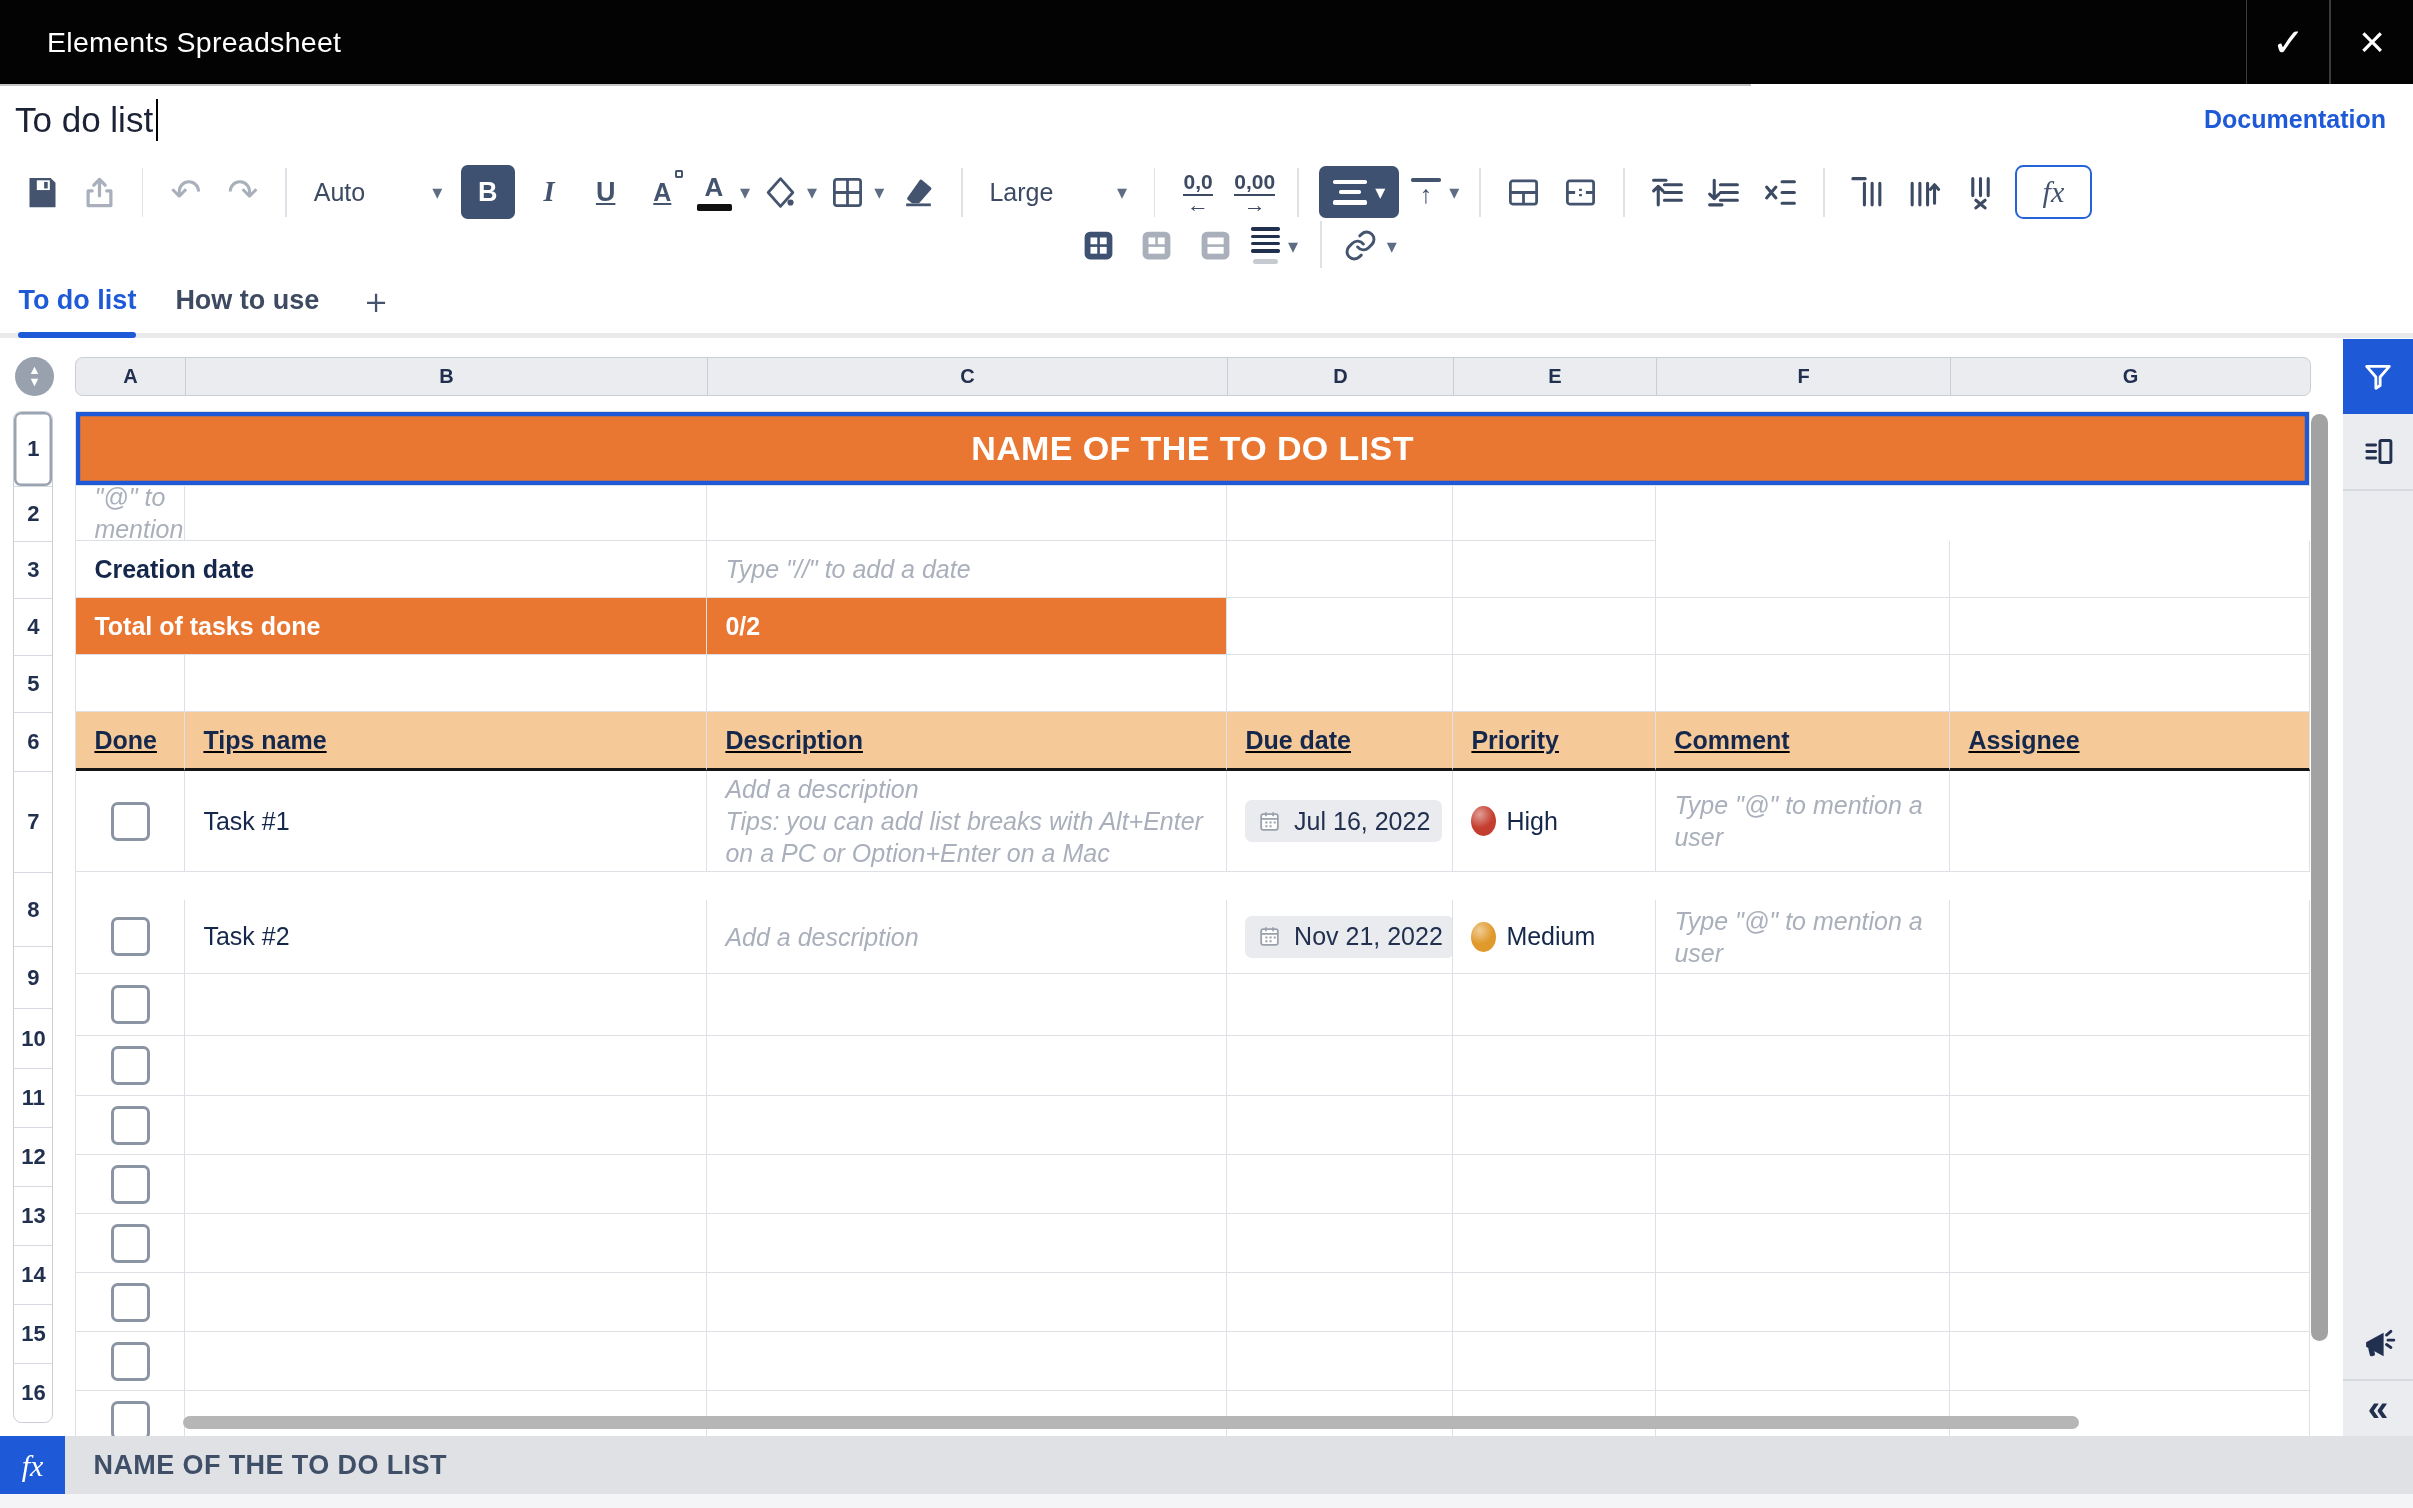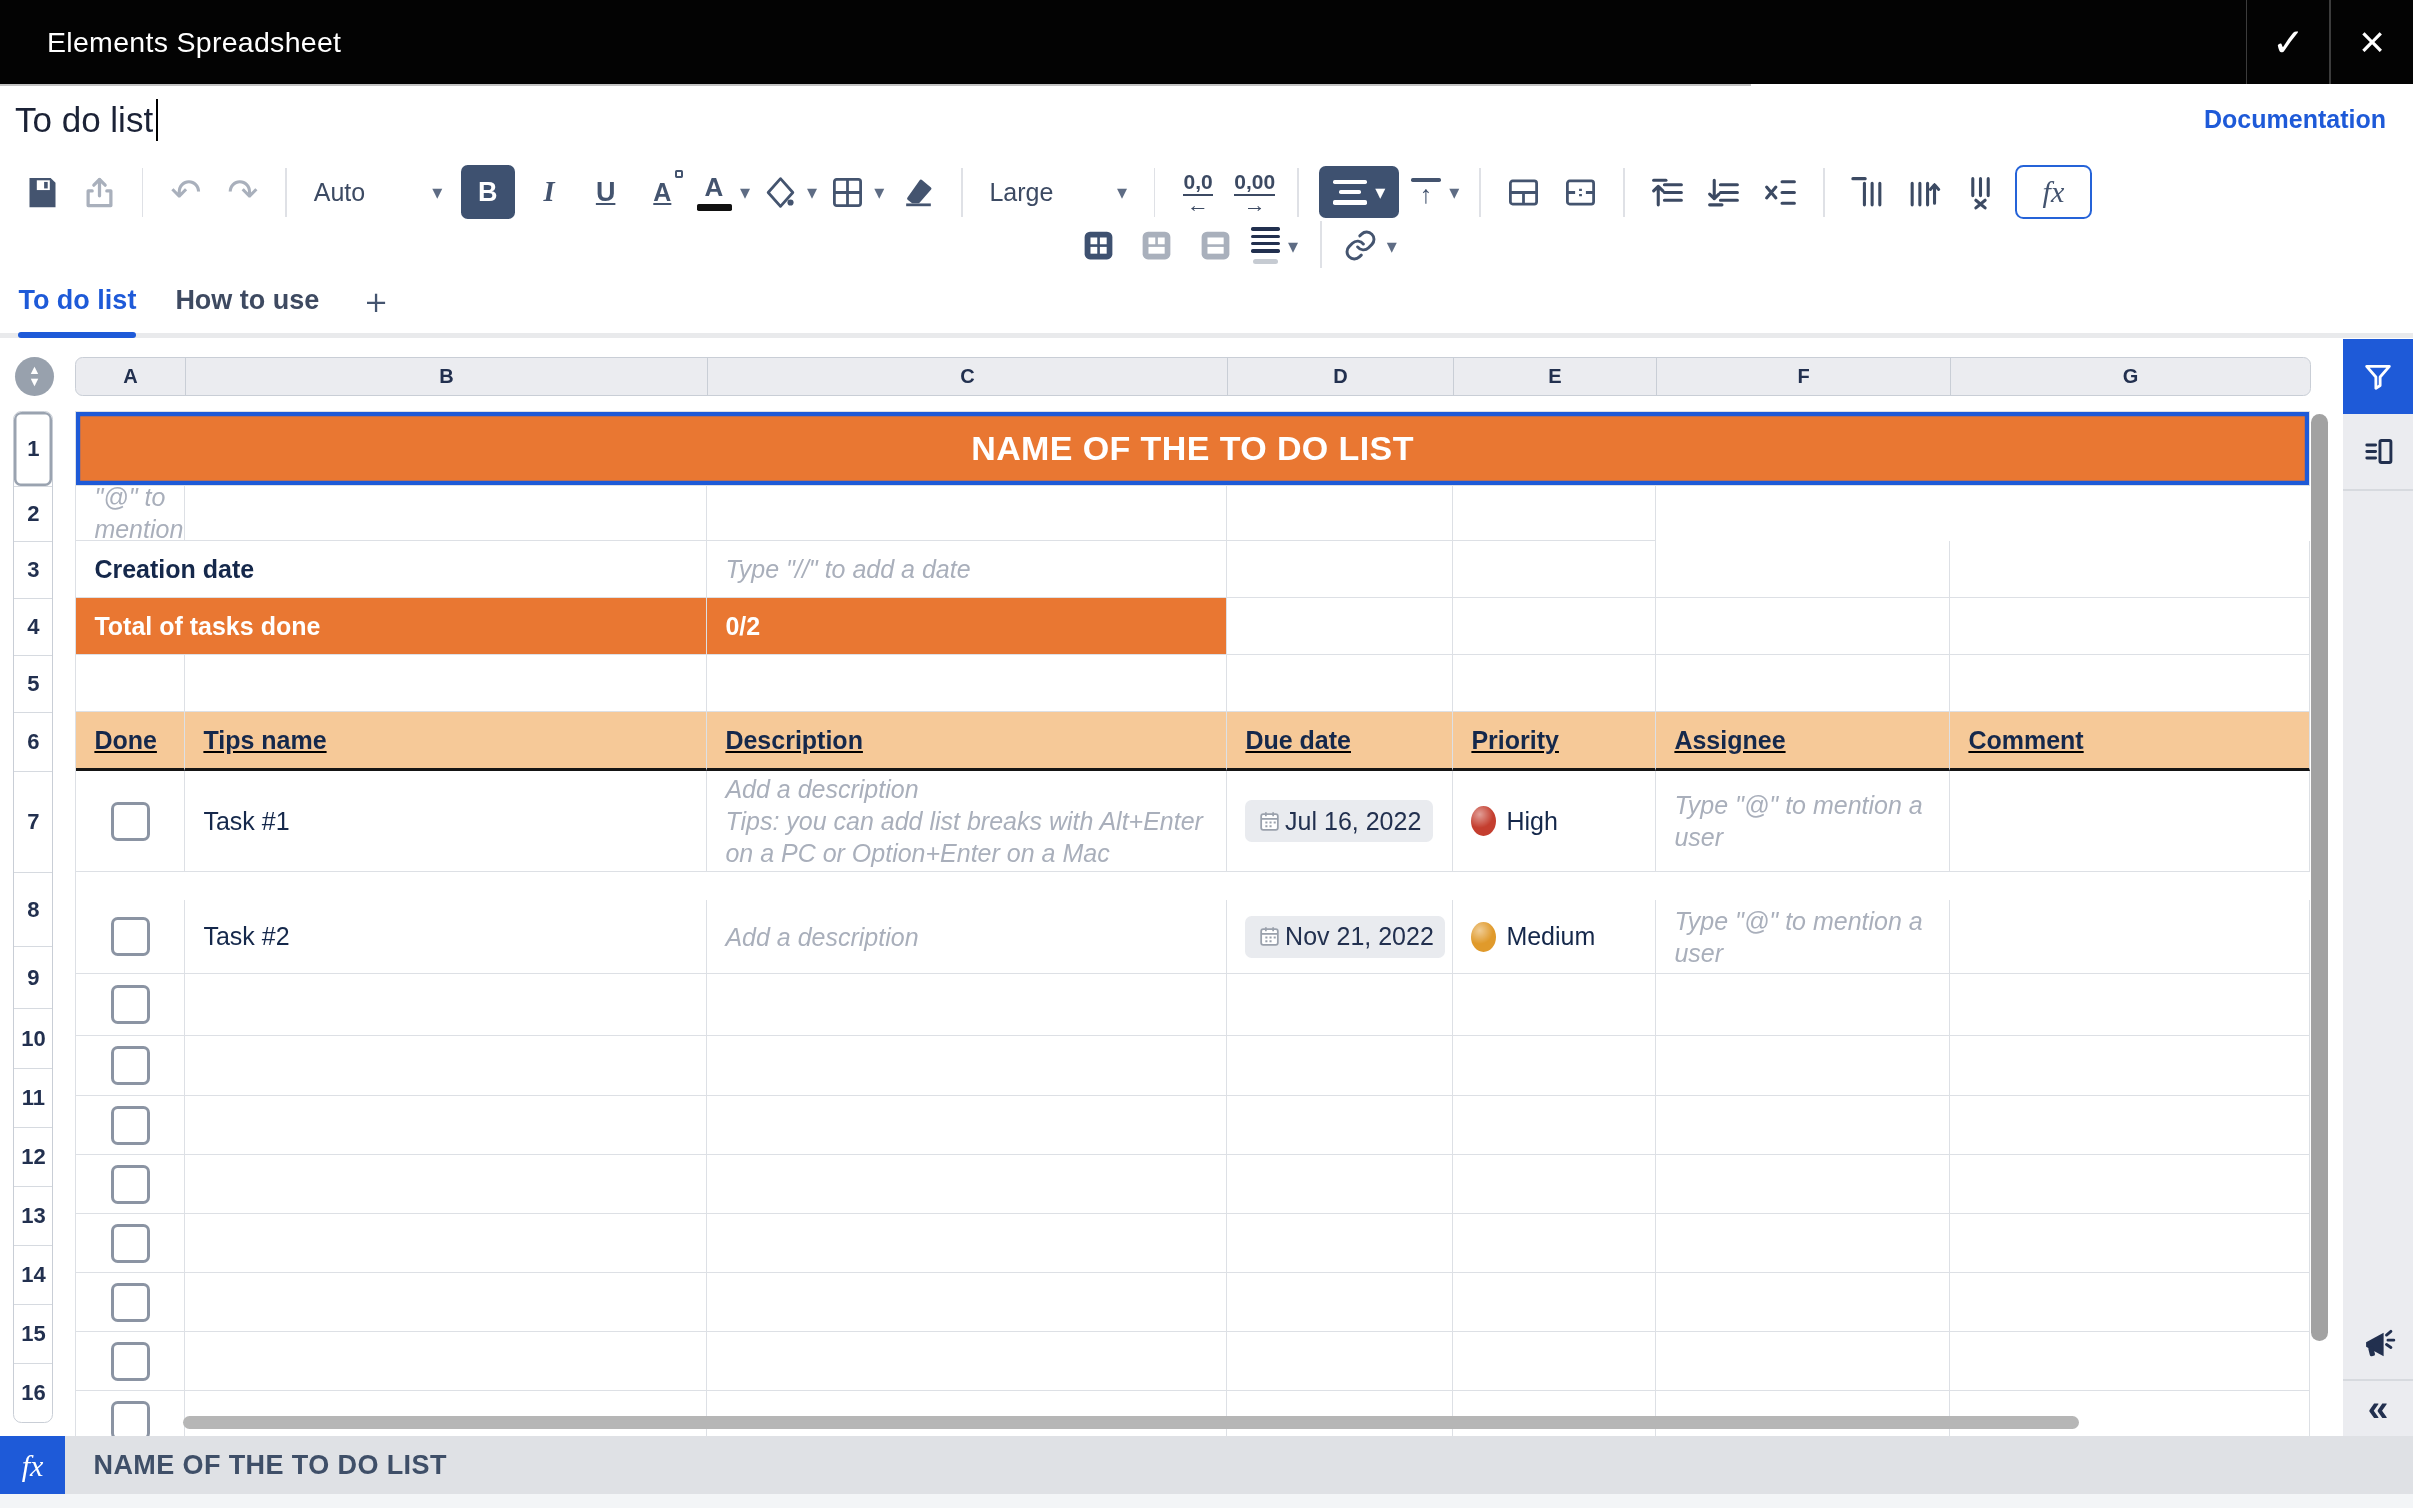--- a/index.html
+++ b/index.html
@@ -77,21 +77,21 @@
   .cell { border-right:1.7px solid #dde0e5; border-bottom:1.7px solid #dde0e5; display:flex; align-items:center; padding:0 18.4px; font-size:25px; color:#15284B; overflow:hidden; cursor:cell; background:#fff; }
   .cell.banner { justify-content:center; background:var(--orange,#E97732); color:#fff; font-size:34px; font-weight:700; letter-spacing:0.4px; box-shadow:inset 0 0 0 4.2px var(--sel,#1E5AD7); padding:0; }
   .cell.label { font-weight:700; }
   .cell.olabel, .cell.ovalue { background:var(--orange,#E97732); color:#fff; font-weight:700; }
   .cell.ph { color:#a9afbb; font-style:italic; line-height:32px; }
   .cell.ph .lines { display:flex; flex-direction:column; align-items:flex-start; }
   .cell.hdr { background:var(--peach,#F6C998); font-weight:700; }
   .grow.hdrrow .cell { border-bottom:3.4px solid #151515; }
   .cell.check { justify-content:center; padding:0; }
   .checkbox { width:39px; height:39px; border:3.4px solid #8b94a3; border-radius:6.7px; background:#fff; cursor:pointer; }
-  .chip { display:inline-flex; align-items:center; gap:3px; background:#e9ebef; border-radius:6.7px; height:42px; padding:0 11.7px; color:#22304F; font-size:25px; white-space:nowrap; }
+  .chip { display:inline-flex; align-items:center; gap:12px; background:#e9ebef; border-radius:6.7px; height:42px; padding:0 11.7px; color:#22304F; font-size:25px; white-space:nowrap; }
   .dot { width:25px; height:30px; border-radius:50%; flex:none; margin-right:10px; }
 
   .vscroll { position:absolute; left:2311px; top:75px; width:17px; height:927px; background:#a2a2a2; border-radius:8.4px; cursor:pointer; }
   .hscroll { position:absolute; left:183px; top:1077px; width:1896px; height:13.4px; background:#b6b6b6; border-radius:6.7px; cursor:pointer; }
 
   
   .rail { position:absolute; right:0; top:0; width:70px; height:1097px; background:#ebecf0; display:flex; flex-direction:column; }
   .rail-btn { width:100%; border:none; background:transparent; display:flex; align-items:center; justify-content:center; cursor:pointer; }
   .rail-filter { height:75px; background:var(--accent,#1B5BD8); }
   .rail-panel { height:75px; }
@@ -408,22 +408,22 @@
           <div class="cell empty"></div>
           <div class="cell empty"></div>
           <div class="cell empty"></div>
         </div>
         <div class="grow hdrrow" style="grid-template-columns: 109px 522px 520px 226px 203px 294px 360px; height: 59px; text-decoration: underline;">
           <div class="cell hdr">Done</div>
           <div class="cell hdr">Tips name</div>
           <div class="cell hdr">Description</div>
           <div class="cell hdr">Due date</div>
           <div class="cell hdr">Priority</div>
+          <div class="cell hdr">Comment</div>
           <div class="cell hdr">Assignee</div>
-          <div class="cell hdr">Comment</div>
         </div>
         <div class="grow" style="grid-template-columns: 109px 522px 520px 226px 203px 294px 360px; height: 101px;">
           <div class="cell check">
             <div class="checkbox"></div>
           </div>
           <div class="cell task">Task #1</div>
           <div class="cell ph">
             <span class="lines">
               <span>Add a description</span>
               <span>Tips: you can add list breaks with Alt+Enter</span>

